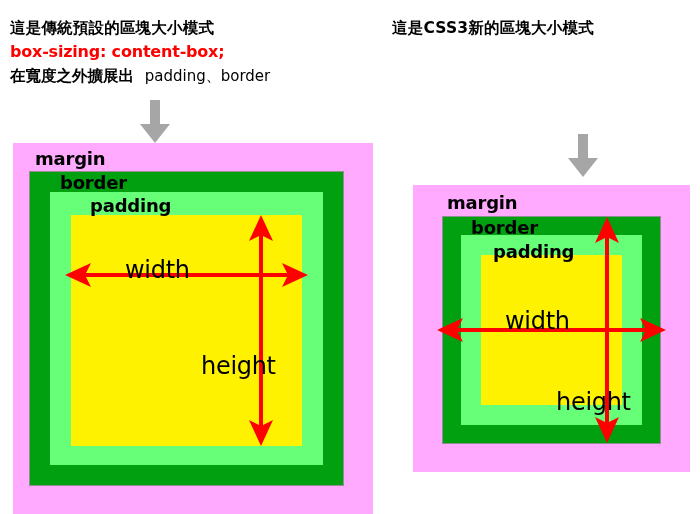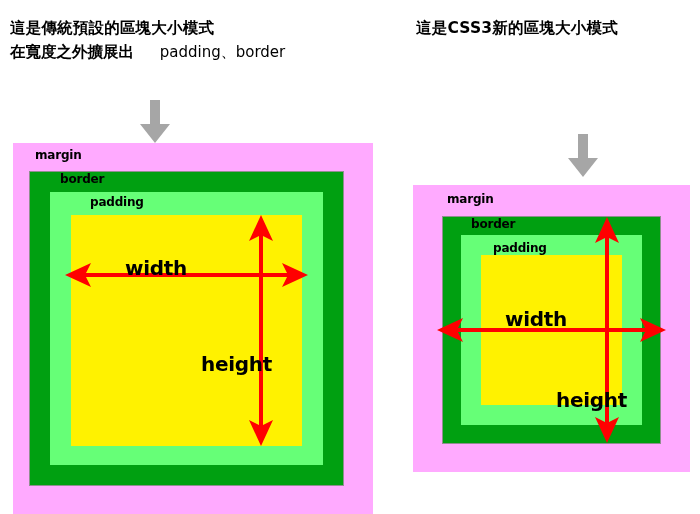--- a/index.html
+++ b/index.html
@@ -39,24 +39,23 @@
     color: #ff0000;
     letter-spacing: -.2px;
   }
   .caption .line3 {
     font-weight: bold;
     font-size: 15.5px;
   }
   .caption .line3 .thin {
     font-weight: normal;
     font-size: 15px;
-    margin-left: 15px;
   }
   #caption-left  { left: 10px; top: 16px; }
-  #caption-right { left: 416px; top: 16px; }
+  #caption-right { left: 392px; top: 16px; }
 
   
   .gray-arrow {
     position: absolute;
     width: 36px;
     height: 44px;
   }
   #gray-arrow-left  { left: 137px; top: 100px; }
   #gray-arrow-right { left: 565px; top: 134px; }
 
@@ -80,29 +79,29 @@
   }
   .content-box {
     position: absolute;
     background: #fff200;
   }
   .lbl {
     position: absolute;
     font-weight: bold;
     color: #000000;
     white-space: nowrap;
-    font-size: 12px;
+    font-size: 18px;
     letter-spacing: -.2px;
   }
   .lbl-dim {
     position: absolute;
-    font-weight: bold;
+    font-weight: normal;
     color: #000000;
     white-space: nowrap;
-    font-size: 20px;
+    font-size: 24px;
     letter-spacing: -.3px;
   }
   .arrow-layer {
     position: absolute;
     left: 0; top: 0;
     pointer-events: none;
   }
 
   
   #left-diagram { left: 13px; top: 143px; width: 360px; height: 371px; }
@@ -128,20 +127,21 @@
   #right-lbl-width   { left: 92px; top: 122px; }
   #right-lbl-height  { left: 143px; top: 203px; }
 </style>
 </head>
 <body>
 
 <div class="stage">
 
   <div class="caption" id="caption-left">
     <div class="line1">這是傳統預設的區塊大小模式</div>
+    <div class="line2">box-sizing: content-box;</div>
     <div class="line3"><span>在寬度之外擴展出</span>&nbsp; <span class="thin">padding、border</span></div>
   </div>
 
   <svg class="gray-arrow" id="gray-arrow-left" viewBox="0 0 36 44">
     <polygon points="13,0 23,0 23,24 33,24 18,43 3,24 13,24" fill="#a6a6a6"></polygon>
   </svg>
 
   <div class="boxmodel" id="left-diagram">
 
     <div class="margin-box" id="left-margin"></div>

